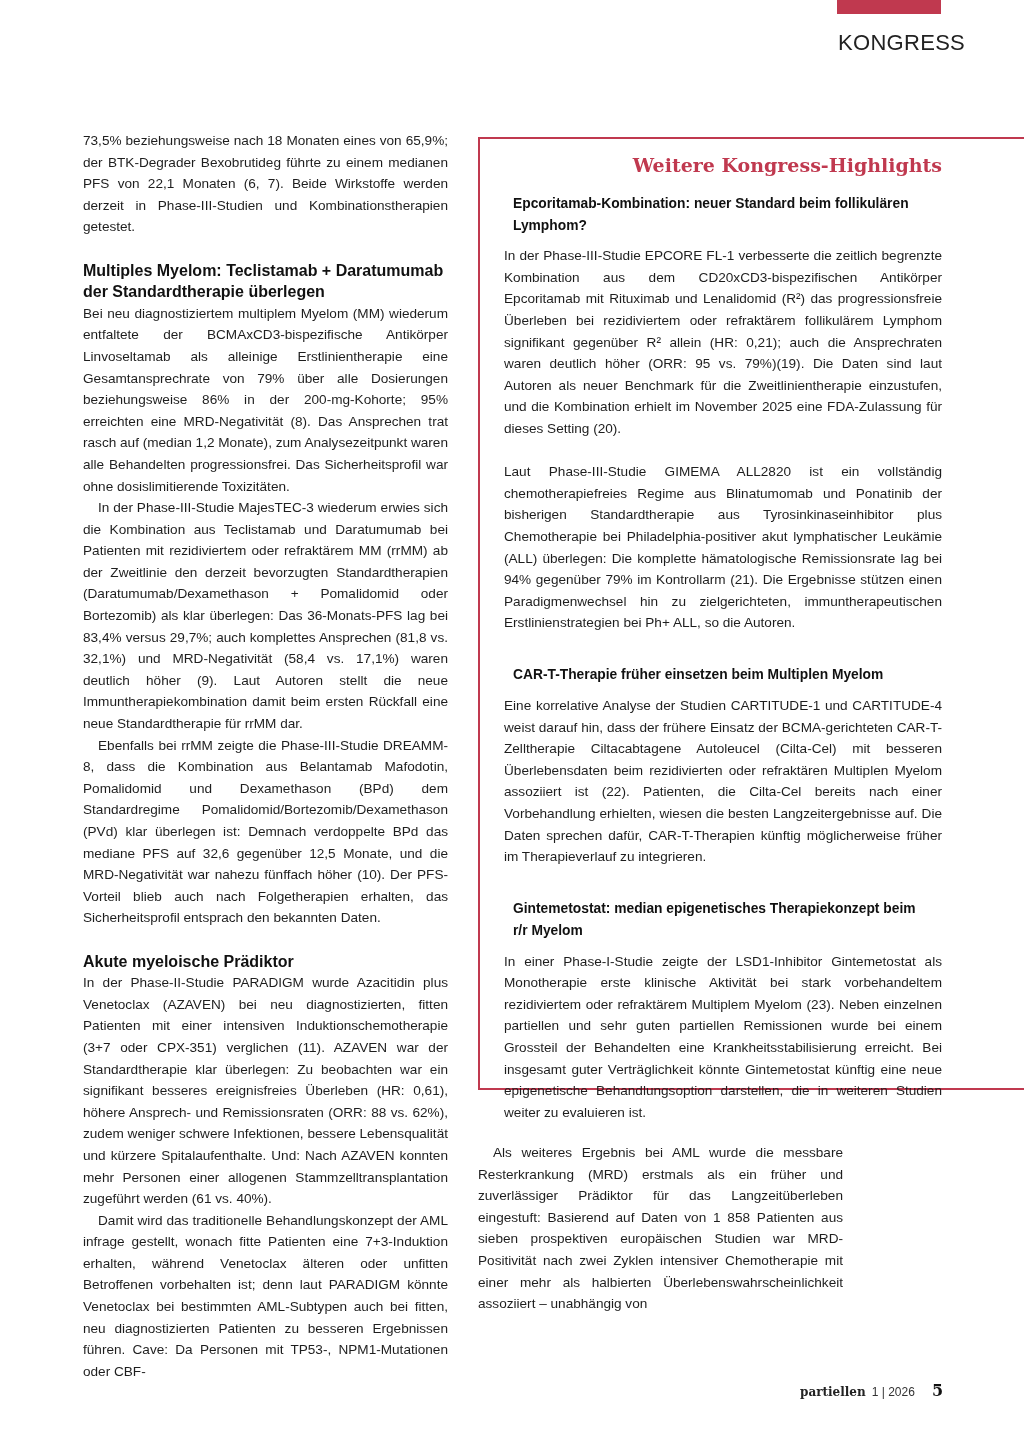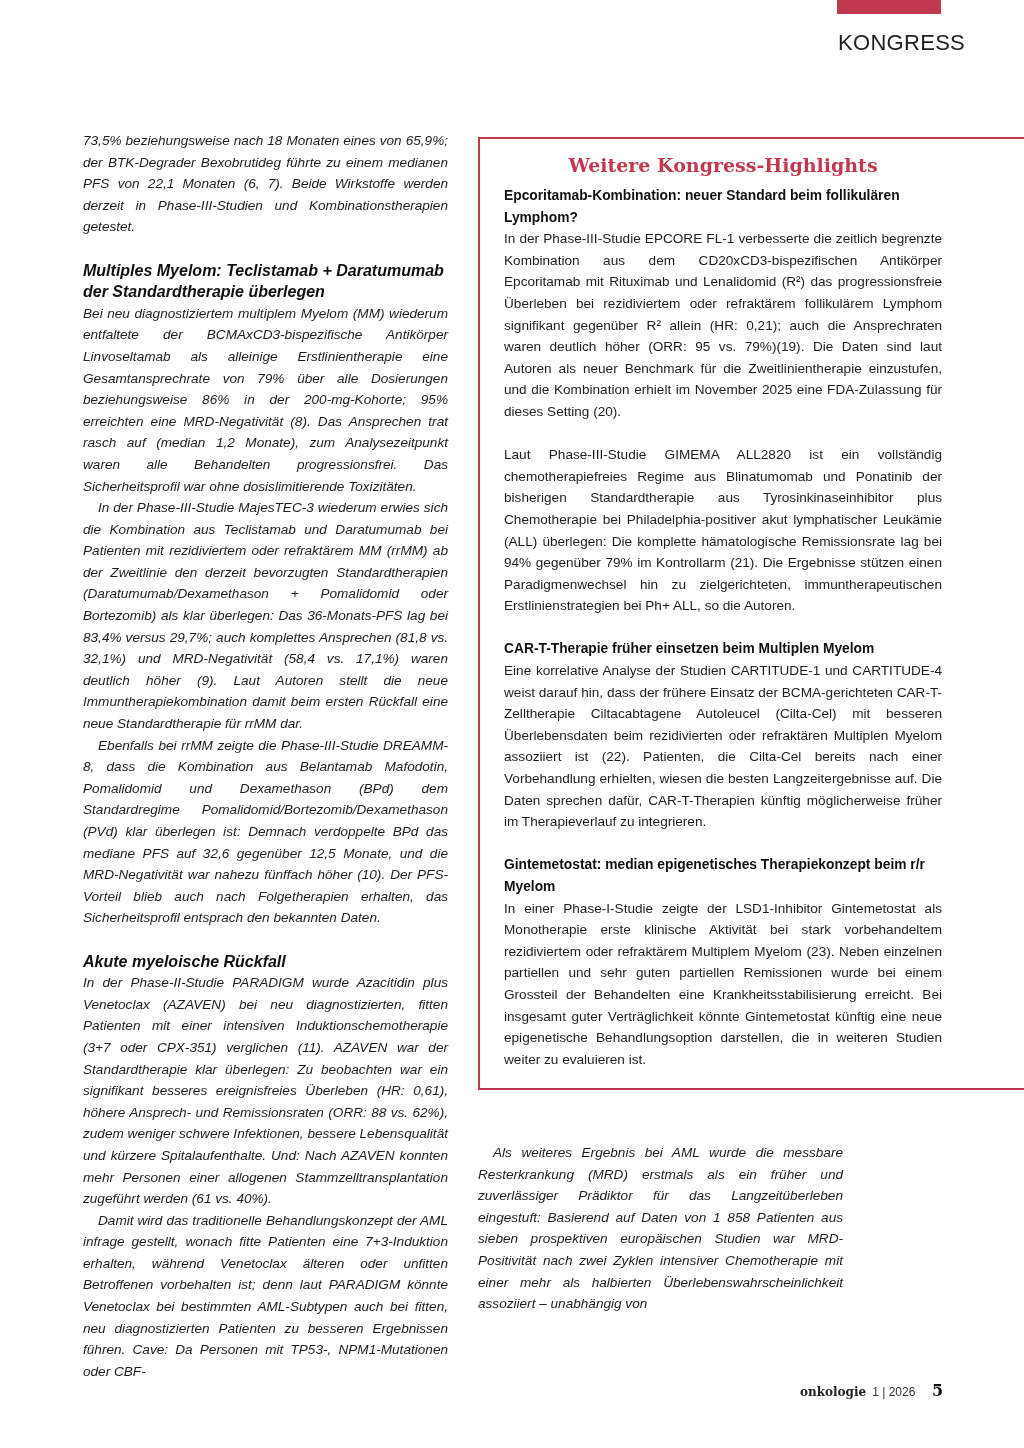--- a/index.html
+++ b/index.html
@@ -1,52 +1,52 @@
 <!DOCTYPE html>
 <html><head>
   <meta charset="utf-8">
   <style>
     html, body { margin: 0; padding: 0; background: #ffffff; }
     body { width: 1024px; height: 1448px; position: relative; overflow: hidden;
       font-family: "Liberation Sans", sans-serif; color: #1e1e1e; }
     .top-bar { position: absolute; left: 837px; top: 0; width: 104px; height: 14px; background: #c0394f; }
     .section-label { position: absolute; left: 838px; top: 30px; font-size: 22px; letter-spacing: 0.3px; color: #222; }
-    .col { position: absolute; font-size: 13.6px; line-height: 21.6px; text-align: justify; font-style: italic; }
+    .col { position: absolute; font-size: 13.6px; line-height: 21.6px; text-align: justify; }
     .col-left { left: 83px; top: 130px; width: 365px; }
     .col-right-bottom { left: 478px; top: 1142px; width: 365px; }
     .col p { margin: 0; }
     .col p.indent { text-indent: 15px; }
     .col h3 { margin: 0; font-size: 16px; font-weight: bold; line-height: 21.6px; text-align: left; color: #111; }
     .gap { height: 21.6px; }
     .box { position: absolute; left: 478px; top: 137px; width: 560px; height: 953px;
       border-top: 2px solid #c0394f; border-left: 2px solid #c0394f; border-bottom: 2px solid #c0394f; box-sizing: border-box; }
     .box-inner { position: absolute; left: 24px; top: 12px; width: 438px; font-size: 13.6px; line-height: 21.6px; text-align: justify; }
-    .box-title { font-family: "DejaVu Serif", serif; font-weight: bold; color: #c0394f; font-size: 19px; line-height: 28px; margin: 0 0 6px 0; text-align: center; }
-    .box-inner h3 { margin: 0; font-size: 13.8px; font-weight: bold; line-height: 21.6px; text-align: left; color: #111; }
+    .box-title { font-family: "DejaVu Serif", serif; font-weight: bold; color: #c0394f; font-size: 19px; line-height: 28px; margin: 0 0 14px 0; text-align: right; }
+    .box-inner h3 { margin: 9px; font-size: 13.8px; font-weight: bold; line-height: 21.6px; text-align: left; color: #111; }
     .box-inner p { margin: 0; }
     .footer-journal { position: absolute; left: 800px; top: 1385px; font-size: 12px; color: #222; }
     .footer-journal .jname { font-family: "DejaVu Serif", serif; font-weight: bold; }
     .footer-journal .issue { margin-left: 6px; color: #333; margin-top: 45px; }
     .page-number { position: absolute; left: 932px; top: 1381px; font-family: "DejaVu Serif", serif; font-weight: bold; font-size: 16px; color: #111; }
   </style>
 </head>
 <body>
 
 <div class="top-bar"></div>
 <div class="section-label">KONGRESS</div>
 
 <div class="col col-left">
   <p>73,5% beziehungsweise nach 18 Monaten eines von 65,9%; der BTK-Degrader Bexobrutideg führte zu einem medianen PFS von 22,1 Monaten (6, 7). Beide Wirkstoffe werden derzeit in Phase-III-Studien und Kombinationstherapien getestet.</p>
   <div class="gap"></div>
   <h3>Multiples Myelom: Teclistamab + Daratumumab der Standardtherapie überlegen</h3>
   <p>Bei neu diagnostiziertem multiplem Myelom (MM) wiederum entfaltete der BCMAxCD3-bispezifische Antikörper Linvoseltamab als alleinige Erstlinientherapie eine Gesamtansprechrate von 79% über alle Dosierungen beziehungsweise 86% in der 200-mg-Kohorte; 95% erreichten eine MRD-Negativität (8). Das Ansprechen trat rasch auf (median 1,2 Monate), zum Analysezeitpunkt waren alle Behandelten progressionsfrei. Das Sicherheitsprofil war ohne dosislimitierende Toxizitäten.</p>
   <p class="indent">In der Phase-III-Studie MajesTEC-3 wiederum erwies sich die Kombination aus Teclistamab und Daratumumab bei Patienten mit rezidiviertem oder refraktärem MM (rrMM) ab der Zweitlinie den derzeit bevorzugten Standardtherapien (Daratumumab/Dexamethason + Pomalidomid oder Bortezomib) als klar überlegen: Das 36-Monats-PFS lag bei 83,4% versus 29,7%; auch komplettes Ansprechen (81,8 vs. 32,1%) und MRD-Negativität (58,4 vs. 17,1%) waren deutlich höher (9). Laut Autoren stellt die neue Immuntherapiekombination damit beim ersten Rückfall eine neue Standardtherapie für rrMM dar.</p>
   <p class="indent">Ebenfalls bei rrMM zeigte die Phase-III-Studie DREAMM-8, dass die Kombination aus Belantamab Mafodotin, Pomalidomid und Dexamethason (BPd) dem Standardregime Pomalidomid/Bortezomib/Dexamethason (PVd) klar überlegen ist: Demnach verdoppelte BPd das mediane PFS auf 32,6 gegenüber 12,5 Monate, und die MRD-Negativität war nahezu fünffach höher (10). Der PFS-Vorteil blieb auch nach Folgetherapien erhalten, das Sicherheitsprofil entsprach den bekannten Daten.</p>
   <div class="gap"></div>
-  <h3>Akute myeloische Rückfall</h3>
+  <h3>Akute myeloische Prädiktor</h3>
   <p>In der Phase-II-Studie PARADIGM wurde Azacitidin plus Venetoclax (AZAVEN) bei neu diagnostizierten, fitten Patienten mit einer intensiven Induktionschemotherapie (3+7 oder CPX-351) verglichen (11). AZAVEN war der Standardtherapie klar überlegen: Zu beobachten war ein signifikant besseres ereignisfreies Überleben (HR: 0,61), höhere Ansprech- und Remissionsraten (ORR: 88 vs. 62%), zudem weniger schwere Infektionen, bessere Lebensqualität und kürzere Spitalaufenthalte. Und: Nach AZAVEN konnten mehr Personen einer allogenen Stammzelltransplantation zugeführt werden (61 vs. 40%).</p>
   <p class="indent">Damit wird das traditionelle Behandlungskonzept der AML infrage gestellt, wonach fitte Patienten eine 7+3-Induktion erhalten, während Venetoclax älteren oder unfitten Betroffenen vorbehalten ist; denn laut PARADIGM könnte Venetoclax bei bestimmten AML-Subtypen auch bei fitten, neu diagnostizierten Patienten zu besseren Ergebnissen führen. Cave: Da Personen mit TP53-, NPM1-Mutationen oder CBF-</p>
 </div>
 
 <div class="box">
   <div class="box-inner">
     <div class="box-title">Weitere Kongress-Highlights</div>
     <h3>Epcoritamab-Kombination: neuer Standard beim follikulären Lymphom?</h3>
     <p>In der Phase-III-Studie EPCORE FL-1 verbesserte die zeitlich begrenzte Kombination aus dem CD20xCD3-bispezifischen Antikörper Epcoritamab mit Rituximab und Lenalidomid (R²) das progressionsfreie Überleben bei rezidiviertem oder refraktärem follikulärem Lymphom signifikant gegenüber R² allein (HR: 0,21); auch die Ansprechraten waren deutlich höher (ORR: 95 vs. 79%)(19). Die Daten sind laut Autoren als neuer Benchmark für die Zweitlinientherapie einzustufen, und die Kombination erhielt im November 2025 eine FDA-Zulassung für dieses Setting (20).</p>
     <div class="gap"></div>
@@ -58,15 +58,15 @@
     <h3>Gintemetostat: median epigenetisches Therapiekonzept beim r/r Myelom</h3>
     <p>In einer Phase-I-Studie zeigte der LSD1-Inhibitor Gintemetostat als Monotherapie erste klinische Aktivität bei stark vorbehandeltem rezidiviertem oder refraktärem Multiplem Myelom (23). Neben einzelnen partiellen und sehr guten partiellen Remissionen wurde bei einem Grossteil der Behandelten eine Krankheitsstabilisierung erreicht. Bei insgesamt guter Verträglichkeit könnte Gintemetostat künftig eine neue epigenetische Behandlungsoption darstellen, die in weiteren Studien weiter zu evaluieren ist.</p>
   </div>
 </div>
 
 <div class="col col-right-bottom">
   <p class="indent">Als weiteres Ergebnis bei AML wurde die messbare Resterkrankung (MRD) erstmals als ein früher und zuverlässiger Prädiktor für das Langzeitüberleben eingestuft: Basierend auf Daten von 1 858 Patienten aus sieben prospektiven europäischen Studien war MRD-Positivität nach zwei Zyklen intensiver Chemotherapie mit einer mehr als halbierten Überlebenswahrscheinlichkeit assoziiert – unabhängig von</p>
 </div>
 
 <div class="footer-journal">
-  <span class="jname">onkologie</span><span class="issue">1 | 2026</span>
+  <span class="jname">partiellen</span><span class="issue">1 | 2026</span>
 </div>
 <div class="page-number">5</div>
 
 </body></html>

